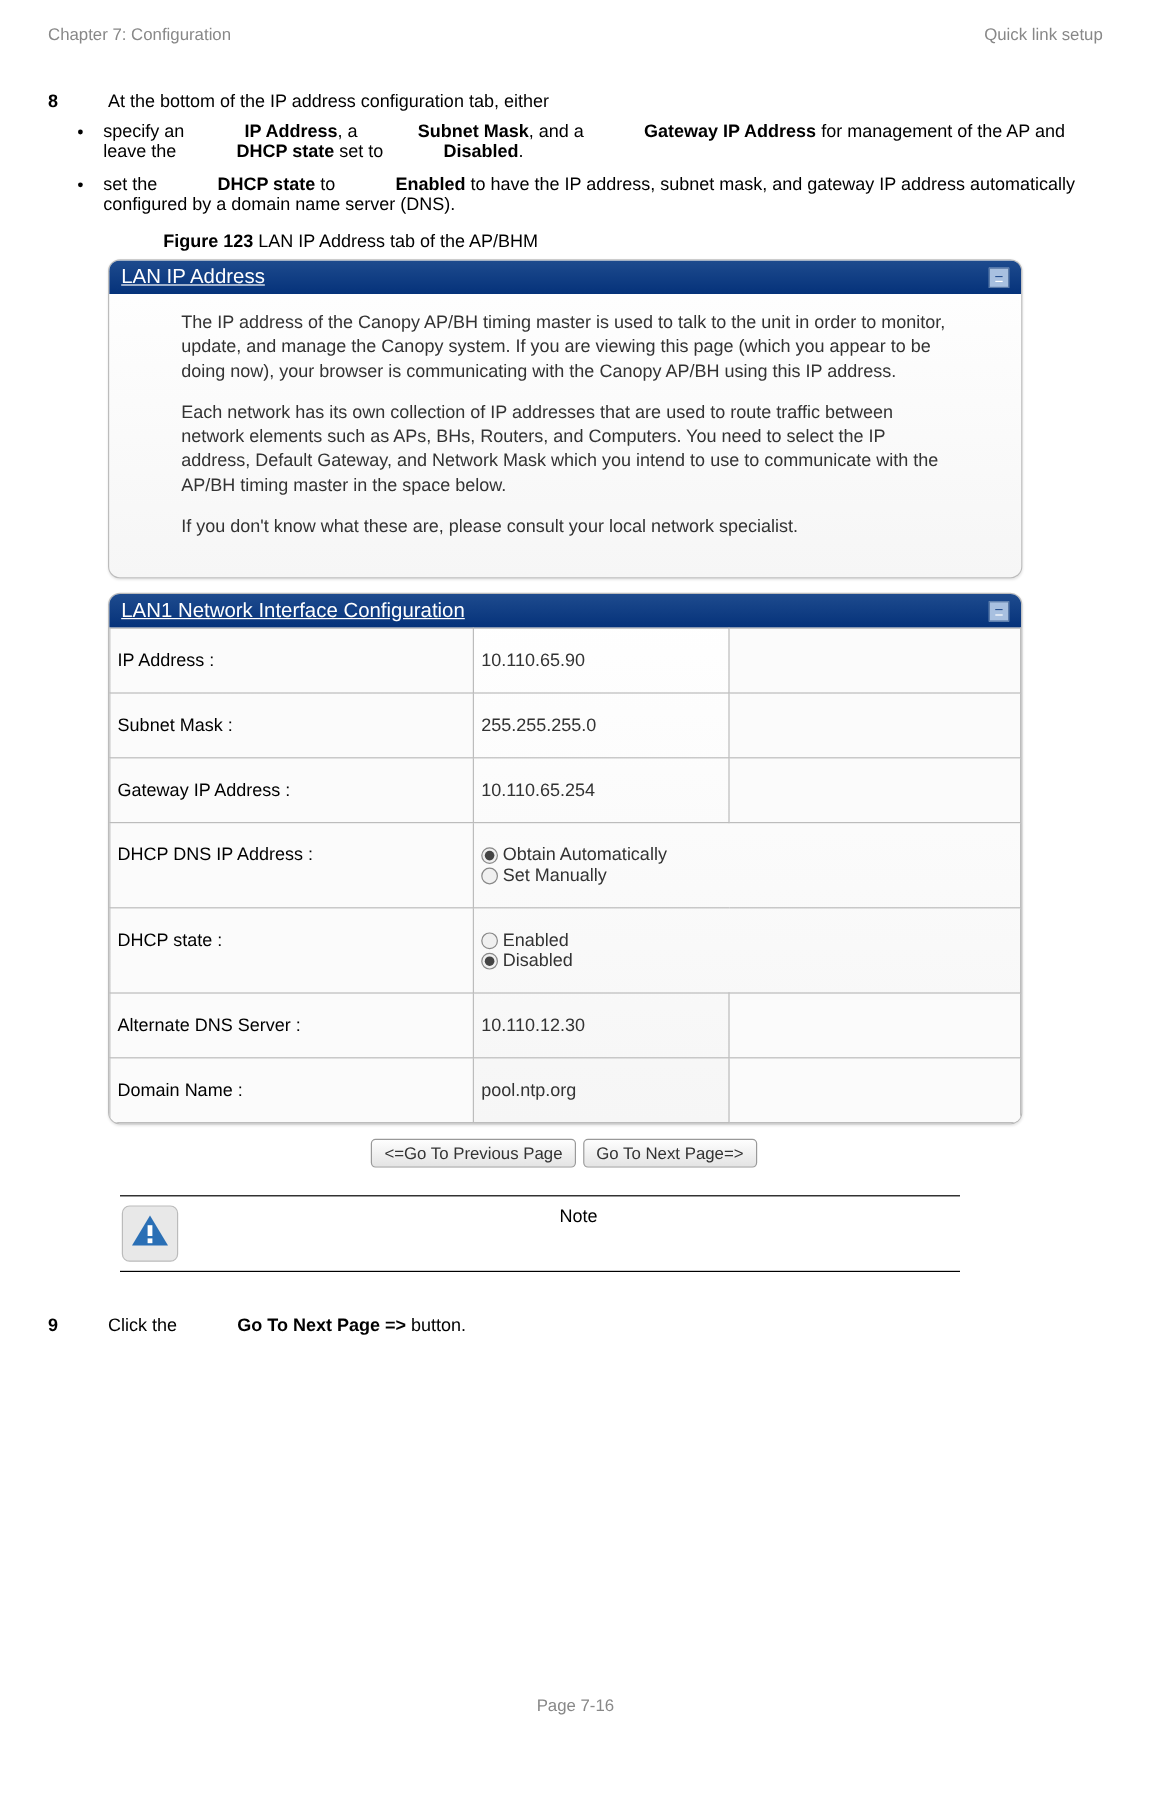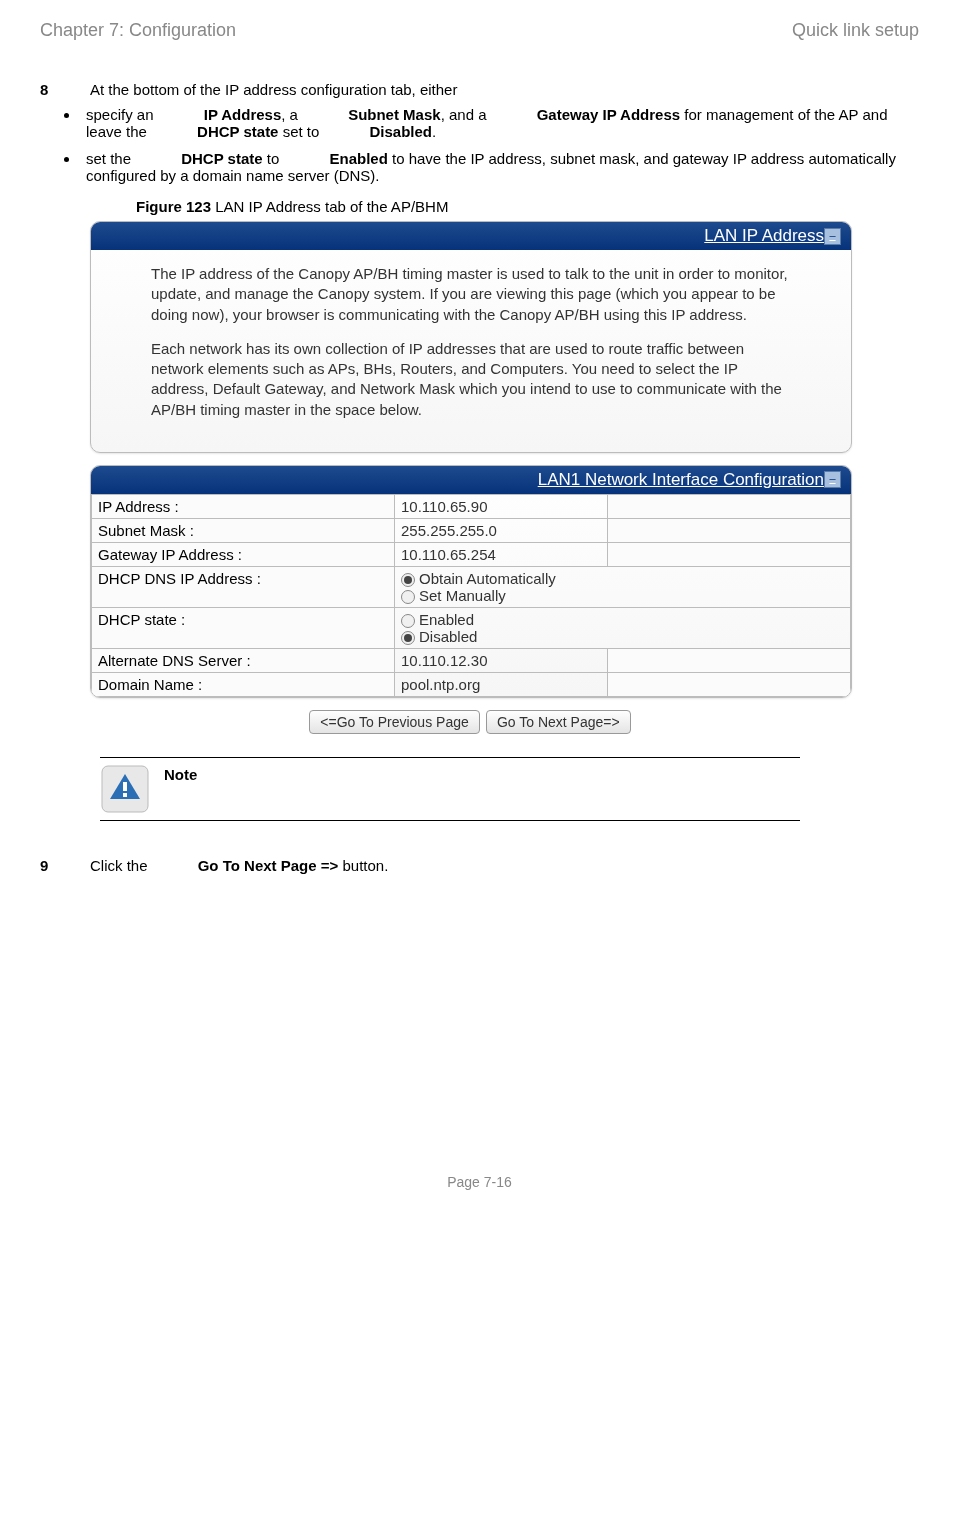--- a/index.html
+++ b/index.html
@@ -8,21 +8,21 @@
     color: #000;
     margin: 0;
     padding: 20px 40px;
     background: #fff;
     width: 879px;
   }
   .header {
     display: flex;
     justify-content: space-between;
     color: #888;
-    font-size: 18px;
+    font-size: 14px;
     margin-bottom: 40px;
   }
   .step-row {
     display: flex;
     margin-bottom: 8px;
   }
   .step-num {
     width: 50px;
     font-weight: bold;
     flex-shrink: 0;
@@ -51,21 +51,21 @@
     box-shadow: 0 1px 2px rgba(0,0,0,0.1);
     overflow: hidden;
     margin-bottom: 12px;
   }
   .panel-header {
     background: linear-gradient(#1e4b8e,#05327a);
     color: #fff;
     font-size: 17px;
     padding: 4px 10px;
     display: flex;
-    justify-content: flex-end;
+    justify-content: space-between;
     align-items: center;
     text-decoration: underline;
   }
   .collapse-icon {
     width: 15px;
     height: 15px;
     background: #a8c0e0;
     border: 1px solid #5a7aa8;
     font-size: 11px;
     text-align: center;
@@ -82,21 +82,21 @@
   .panel-body p {
     margin: 0 0 14px 0;
   }
   .config-table {
     width: 100%;
     border-collapse: collapse;
     font-size: 15px;
   }
   .config-table td {
     border: 1px solid #bcbcbc;
-    padding: 3px 6px;
+    padding: 18px 6px;
     vertical-align: top;
   }
   .config-table td.label {
     width: 290px;
     background: #fbfbfb;
   }
   .config-table td.value {
     width: 200px;
     color: #333;
   }
@@ -153,22 +153,23 @@
     width: 50px;
     height: 50px;
     flex-shrink: 0;
     margin-right: 14px;
   }
   .note-text {
     flex: 1;
     line-height: 1.5;
   }
   .note-title {
-    font-weight: bold;
+    font-weight: normal;
     margin-bottom: 2px;
+    text-align: center;
   }
   .page-footer {
     text-align: center;
     color: #888;
     font-size: 14px;
     margin-top: 300px;
   }
   b { font-weight: bold; margin-left: 46px; }
 </style>
 </head>
@@ -198,20 +199,21 @@
 </div>
 
 <div class="panel">
   <div class="panel-header">
     <span>LAN IP Address</span>
     <span class="collapse-icon">–</span>
   </div>
   <div class="panel-body">
     <p>The IP address of the Canopy AP/BH timing master is used to talk to the unit in order to monitor, update, and manage the Canopy system. If you are viewing this page (which you appear to be doing now), your browser is communicating with the Canopy AP/BH using this IP address.</p>
     <p>Each network has its own collection of IP addresses that are used to route traffic between network elements such as APs, BHs, Routers, and Computers. You need to select the IP address, Default Gateway, and Network Mask which you intend to use to communicate with the AP/BH timing master in the space below.</p>
+    <p>If you don't know what these are, please consult your local network specialist.</p>
   </div>
 </div>
 
 <div class="panel" style="padding-bottom:0;">
   <div class="panel-header">
     <span>LAN1 Network Interface Configuration</span>
     <span class="collapse-icon">–</span>
   </div>
   <table class="config-table">
     <tbody>

